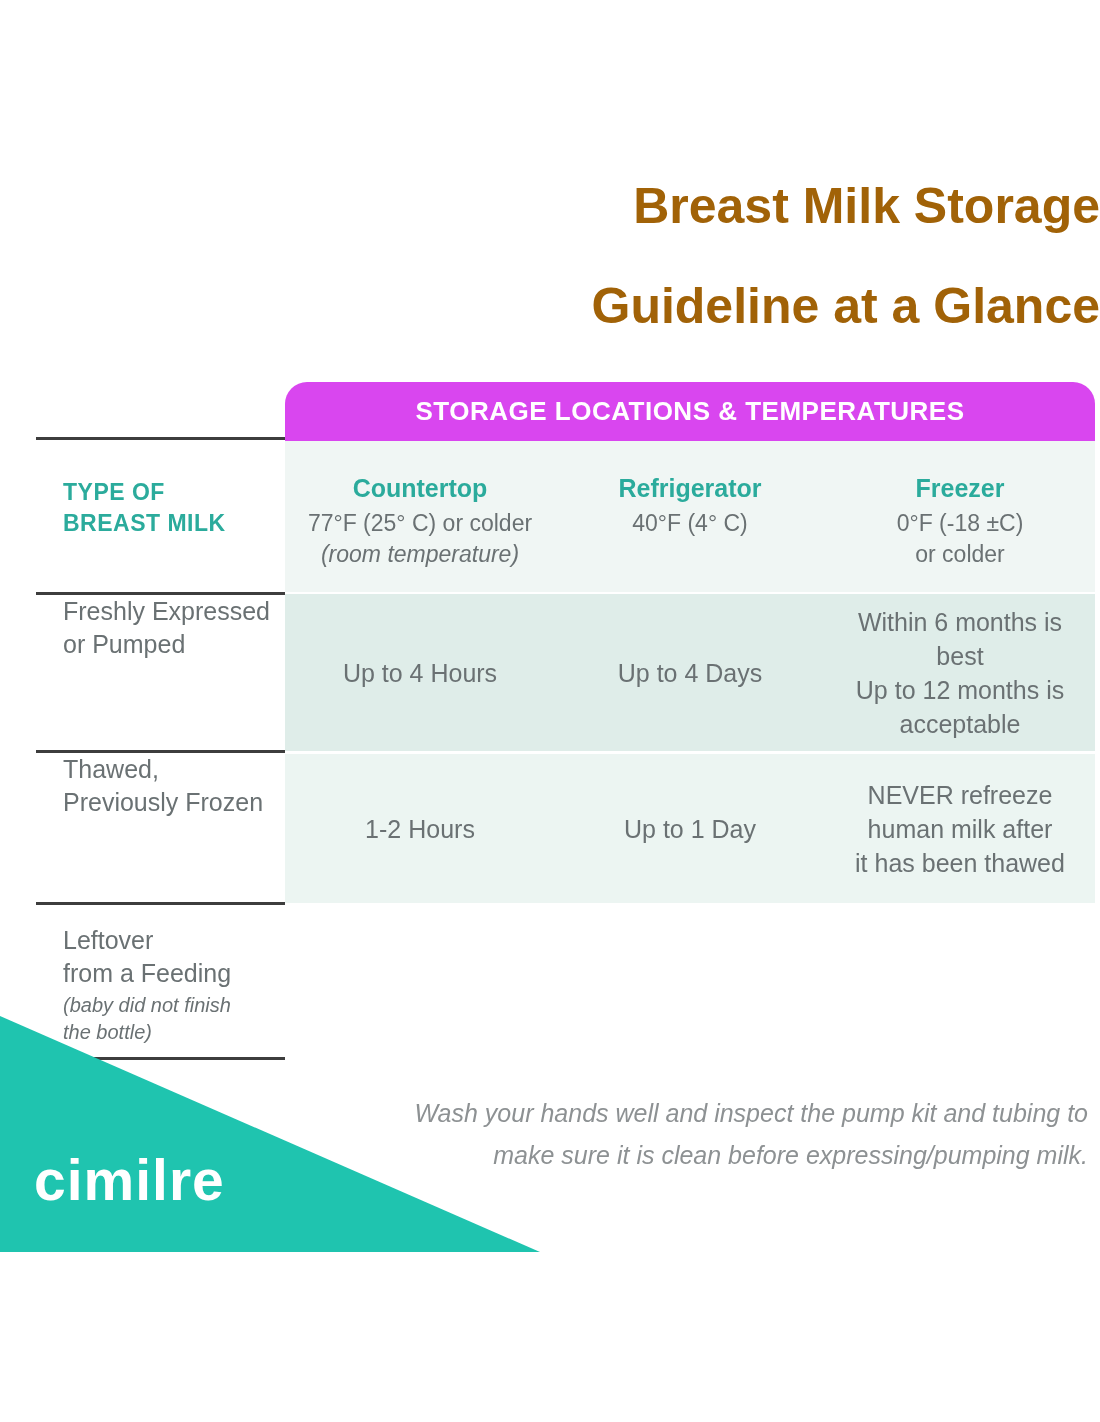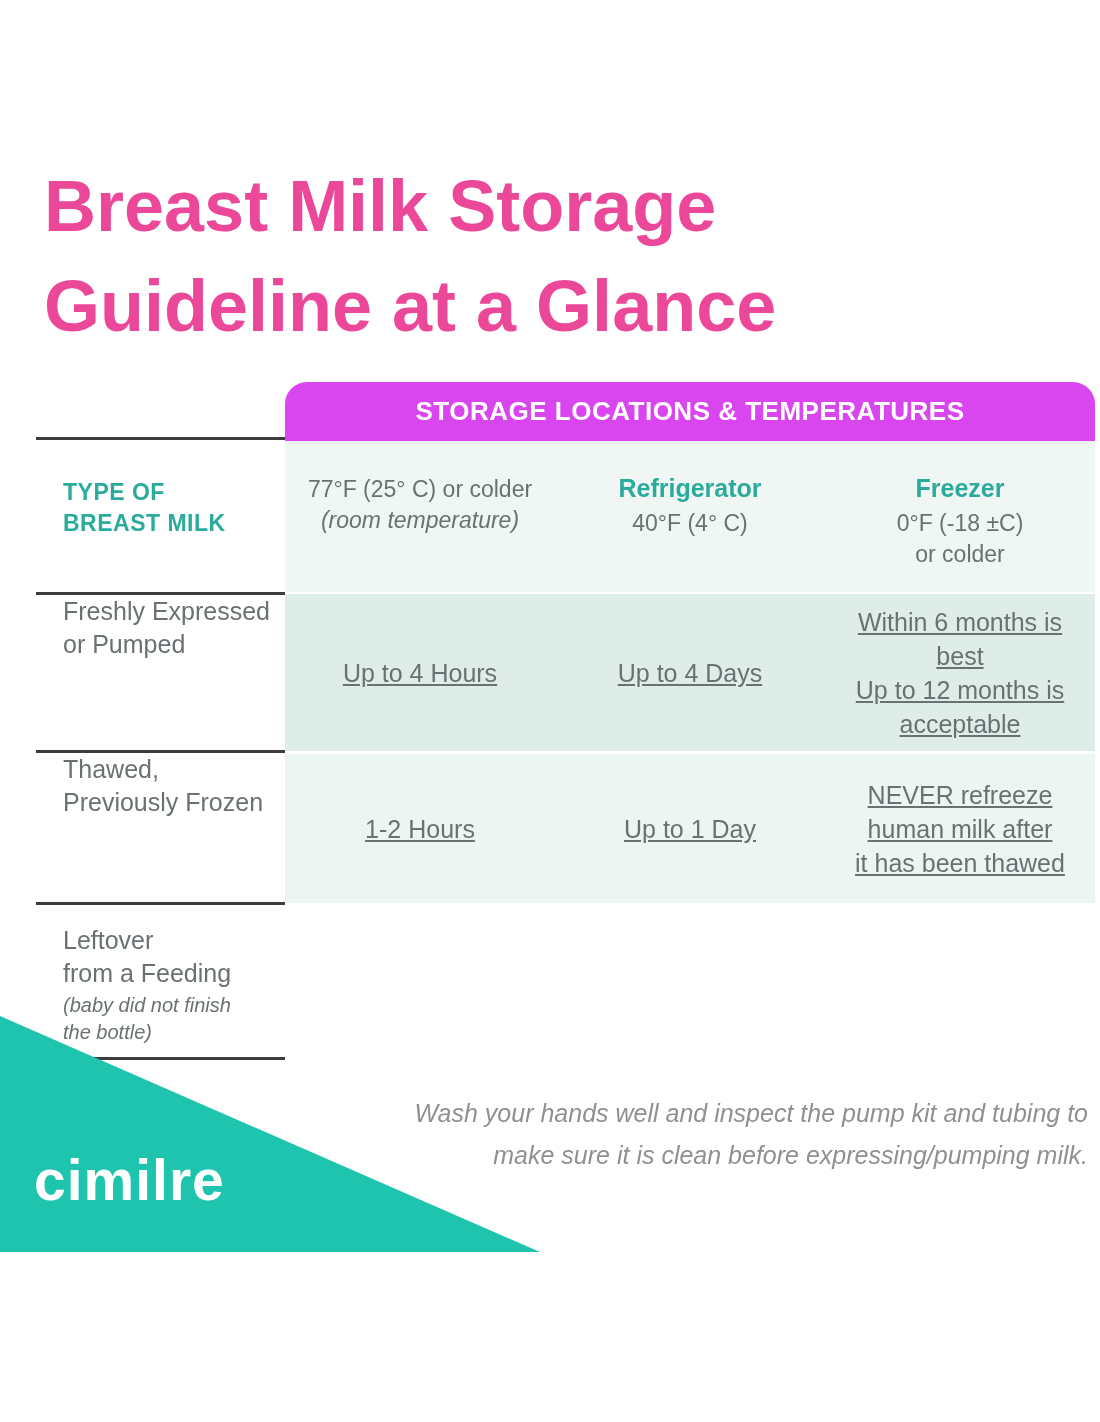--- a/index.html
+++ b/index.html
@@ -4,22 +4,22 @@
 <style>
   html,body { margin:0; padding:0; background:#ffffff; }
   .page {
     position:relative; width:1100px; height:1422px; background:#ffffff;
     font-family:"Liberation Sans", sans-serif; overflow:hidden;
   }
 
   
   .title {
     position:absolute; left:44px; top:156px; width:1056px;
-    text-align:left; font-size:72px; font-weight:bold;
-    color:#ec4899; line-height:100px; white-space:pre-line;
+    text-align:right; font-size:50px; font-weight:bold;
+    color:#a16207; line-height:100px; white-space:pre-line;
   }
 
   
   .thead {
     position:absolute; left:285px; top:382px; width:810px; height:59px;
     background:#d946ef; border-radius:22px 22px 0 0;
     display:flex; align-items:center; justify-content:center;
     color:#ffffff; font-weight:bold; font-size:26px; letter-spacing:0.5px;
   }
 
@@ -34,21 +34,21 @@
   .italic { font-style:italic;text-align:center; }
 
   
   .trow { position:absolute; left:285px; width:810px; display:flex; }
   .trow-1 { top:594px; height:157px; background:#DFEDE9; }
   .trow-2 { top:754px; height:149px; background:#ECF5F2; }
   .trow-3 { top:906px; height:153px; background:#DFEDE9; }
   .cell {
     flex:1; display:flex; align-items:center; justify-content:center;
     font-size:25px; color:#6A7173; text-align:center; line-height:34px;
-    white-space:pre-line; padding:16px 8px;text-decoration:underline;
+    white-space:pre-line; padding:16px 8px;
   }
 
   
   .rule { position:absolute; left:36px; width:249px; height:3px; background:#3D3D3D; }
   .rule-0 { top:437px; } .rule-1 { top:592px; } .rule-2 { top:750px; }
   .rule-3 { top:902px; } .rule-4 { top:1057px; }
   .type-label {
     position:absolute; left:63px; top:477px; font-size:23px; font-weight:bold;
     color:#2BAB9C; line-height:31px; white-space:pre-line; letter-spacing:0.5px;
   }
@@ -89,20 +89,21 @@
 
   <div class="title">Breast Milk Storage
 Guideline at a Glance</div>
 
   <div class="thead">
     <span>STORAGE LOCATIONS &amp; TEMPERATURES</span>
   </div>
 
   <div class="cols">
     <div class="col">
+      <div class="col-name">Countertop</div>
       <div class="col-temp">77°F (25° C) or colder</div>
       <div class="col-note italic">(room temperature)</div>
     </div>
     <div class="col">
       <div class="col-name">Refrigerator</div>
       <div class="col-temp">40°F (4° C)</div>
       <div class="col-note"></div>
     </div>
     <div class="col">
       <div class="col-name">Freezer</div>

